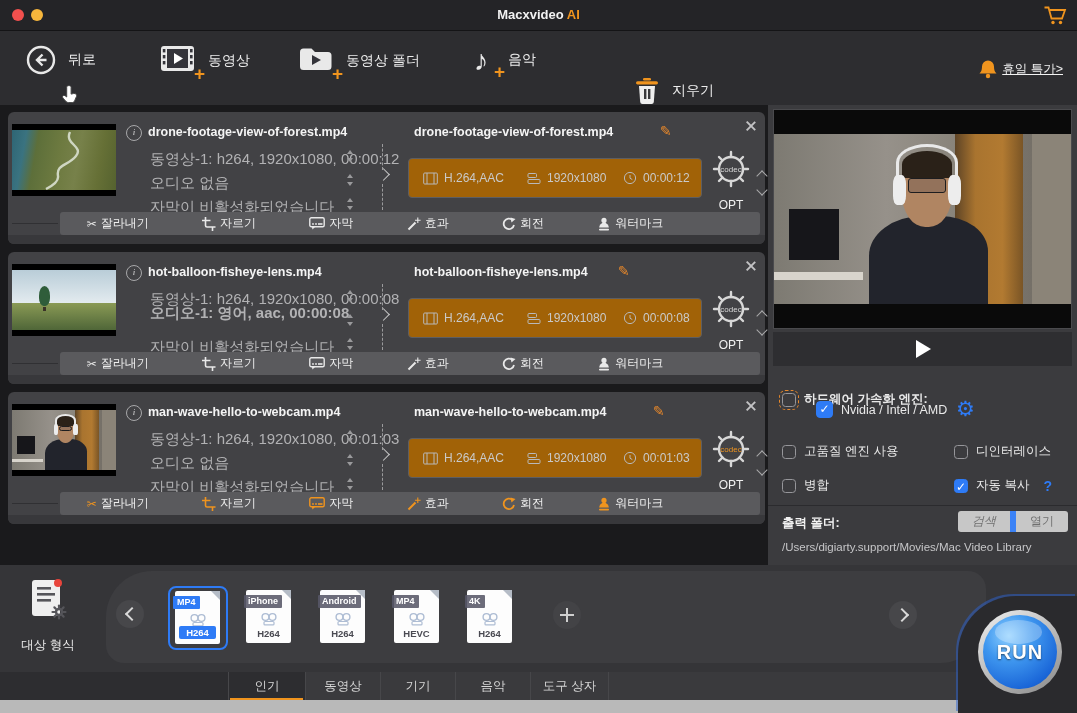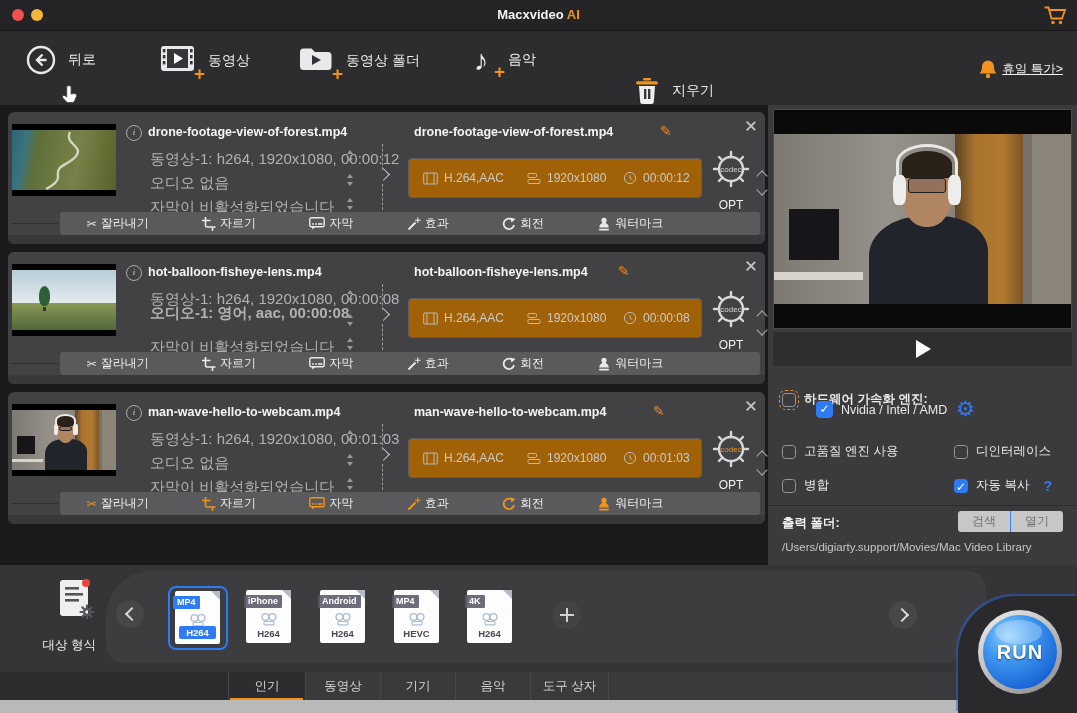--- a/index.html
+++ b/index.html
@@ -62,26 +62,26 @@
   .playtri{position:absolute;left:143px;top:8px;width:0;height:0;border-left:15px solid #fff;border-top:9px solid transparent;border-bottom:9px solid transparent;}
   .cb{display:inline-block;width:14px;height:14px;border:1.5px solid #96969a;border-radius:3.5px;background:transparent;vertical-align:middle;box-sizing:border-box;}
   .cb.big{width:17px;height:17px;border-radius:4px;}
   .cb.checked{background:#2e7bf6;border-color:#2e7bf6;color:#fff;font-size:12px;line-height:14px;text-align:center;}
   .cb.focus{outline:1px dashed #e8882a;outline-offset:2px;}
   .setrow{position:absolute;display:flex;align-items:center;gap:8px;font-size:12.5px;color:#e9e9e9;cursor:pointer;}
   .divline{position:absolute;left:0;top:400px;width:100%;height:1px;background:#2b2b2e;}
   .outlabel{position:absolute;left:14px;top:410px;font-size:12.5px;font-weight:bold;color:#f2f2f2;}
   .obtns{position:absolute;left:190px;top:406px;display:flex;border-radius:3px;overflow:hidden;}
   .obtn{width:52px;height:21px;background:#c7c7c7;color:#6f6f6f;font-size:12px;text-align:center;line-height:21px;cursor:pointer;}
-  .obtn.first{border-right:1px solid #3b82f6;}
+  .obtn.first{border-right:6px solid #3b82f6;font-style:italic;}
   .opath{position:absolute;left:14px;top:436px;font-size:11.5px;color:#c6c6c8;}
   
   .fbar{position:absolute;left:0;top:565px;width:100%;height:107px;background:#353538;}
   .shelf{position:absolute;left:106px;top:6px;width:880px;height:92px;background:#3d3d40;border-radius:46px 18px 46px 18px;}
-  .tgt{position:absolute;left:0;top:12px;width:96px;text-align:right;cursor:pointer;}
+  .tgt{position:absolute;left:0;top:12px;width:96px;text-align:center;cursor:pointer;}
   .tgt .lbl{position:absolute;left:0;top:60px;width:96px;font-size:12.5px;color:#ececec;}
   .navbtn{position:absolute;width:28px;height:28px;border-radius:50%;background:#47474a;cursor:pointer;}
   .navbtn .ch{position:absolute;left:11px;top:9px;width:8px;height:8px;border-left:2px solid #d9d9d9;border-bottom:2px solid #d9d9d9;transform:rotate(45deg);}
   .navbtn.right .ch{left:8px;border-left:none;border-bottom:none;border-right:2px solid #d9d9d9;border-top:2px solid #d9d9d9;}
   .plusbtn{position:absolute;width:28px;height:28px;border-radius:50%;background:#434346;cursor:pointer;}
   .plusbtn::before{content:"";position:absolute;left:7px;top:13px;width:14px;height:1.6px;background:#cfcfcf;}
   .plusbtn::after{content:"";position:absolute;left:13px;top:7px;width:1.6px;height:14px;background:#cfcfcf;}
   .fcardsel{position:absolute;left:168px;top:21px;width:56px;height:60px;border:2px solid #2e7bf6;border-radius:8px;cursor:pointer;}
   .page{position:absolute;width:45px;height:53px;background:#fdfdfd;border-radius:2px;cursor:pointer;}
   .page::after{content:"";position:absolute;right:0;top:0;width:0;height:0;border-left:9px solid transparent;border-top:9px solid #b5bcc6;}

